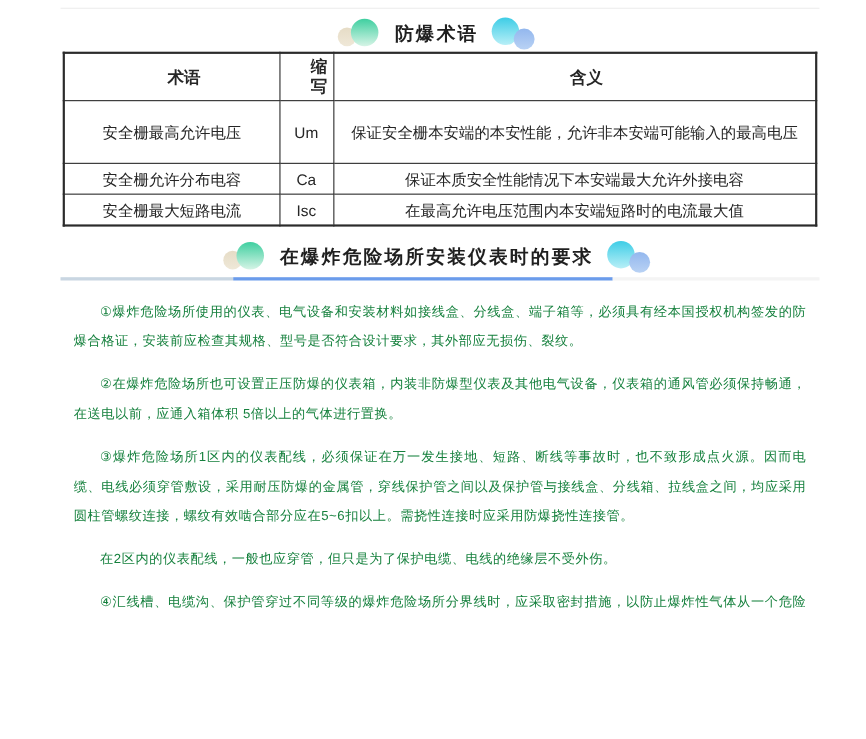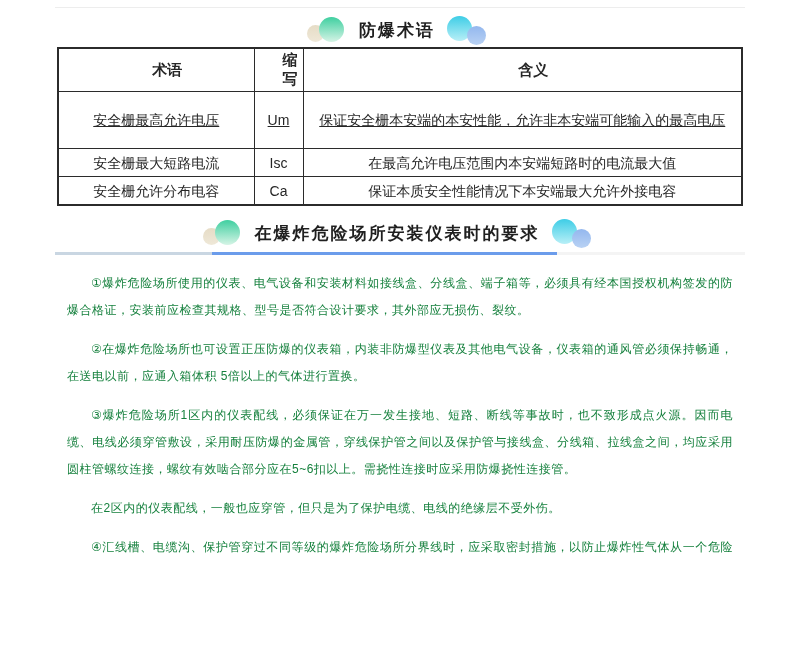--- a/index.html
+++ b/index.html
@@ -76,21 +76,21 @@
     padding: 2px 6px;
     color: #262626;
   }
   table.terms th {
     font-size: 15px;
     font-weight: 700;
     height: 25px;
     padding-left: 28px;
   }
   table.terms td { font-size: 14px; height: 23px; line-height: 22px; }
-  table.terms tr.tall td { height: 52px; text-decoration: underline; }
+  table.terms tr.tall td { height: 52px; }
   col.c-term { width: 196px; }
   col.c-abbr { width: 49px; }
   col.c-meaning { width: 439px; }
   
   .divider {
     display: flex;
     height: 3px;
     margin-top: 5px;
   }
   .divider .seg1 { width: 157px; background: #c9d6e2; }
@@ -153,28 +153,28 @@
           <th>含义</th>
         </tr>
       </thead>
       <tbody>
         <tr class="tall">
           <td>安全栅最高允许电压</td>
           <td>Um</td>
           <td>保证安全栅本安端的本安性能，允许非本安端可能输入的最高电压</td>
         </tr>
         <tr>
+          <td>安全栅允许分布电容</td>
+          <td>Ca</td>
+          <td>保证本质安全性能情况下本安端最大允许外接电容</td>
+        </tr>
+        <tr>
           <td>安全栅最大短路电流</td>
           <td>Isc</td>
           <td>在最高允许电压范围内本安端短路时的电流最大值</td>
-        </tr>
-        <tr>
-          <td>安全栅允许分布电容</td>
-          <td>Ca</td>
-          <td>保证本质安全性能情况下本安端最大允许外接电容</td>
         </tr>
       </tbody>
     </table>
 
     <div class="heading-row second">
       <span class="dots dots-left">
         <span class="dot dot-beige"></span>
         <span class="dot dot-green"></span>
       </span>
       <span class="heading-title">在爆炸危险场所安装仪表时的要求</span>

